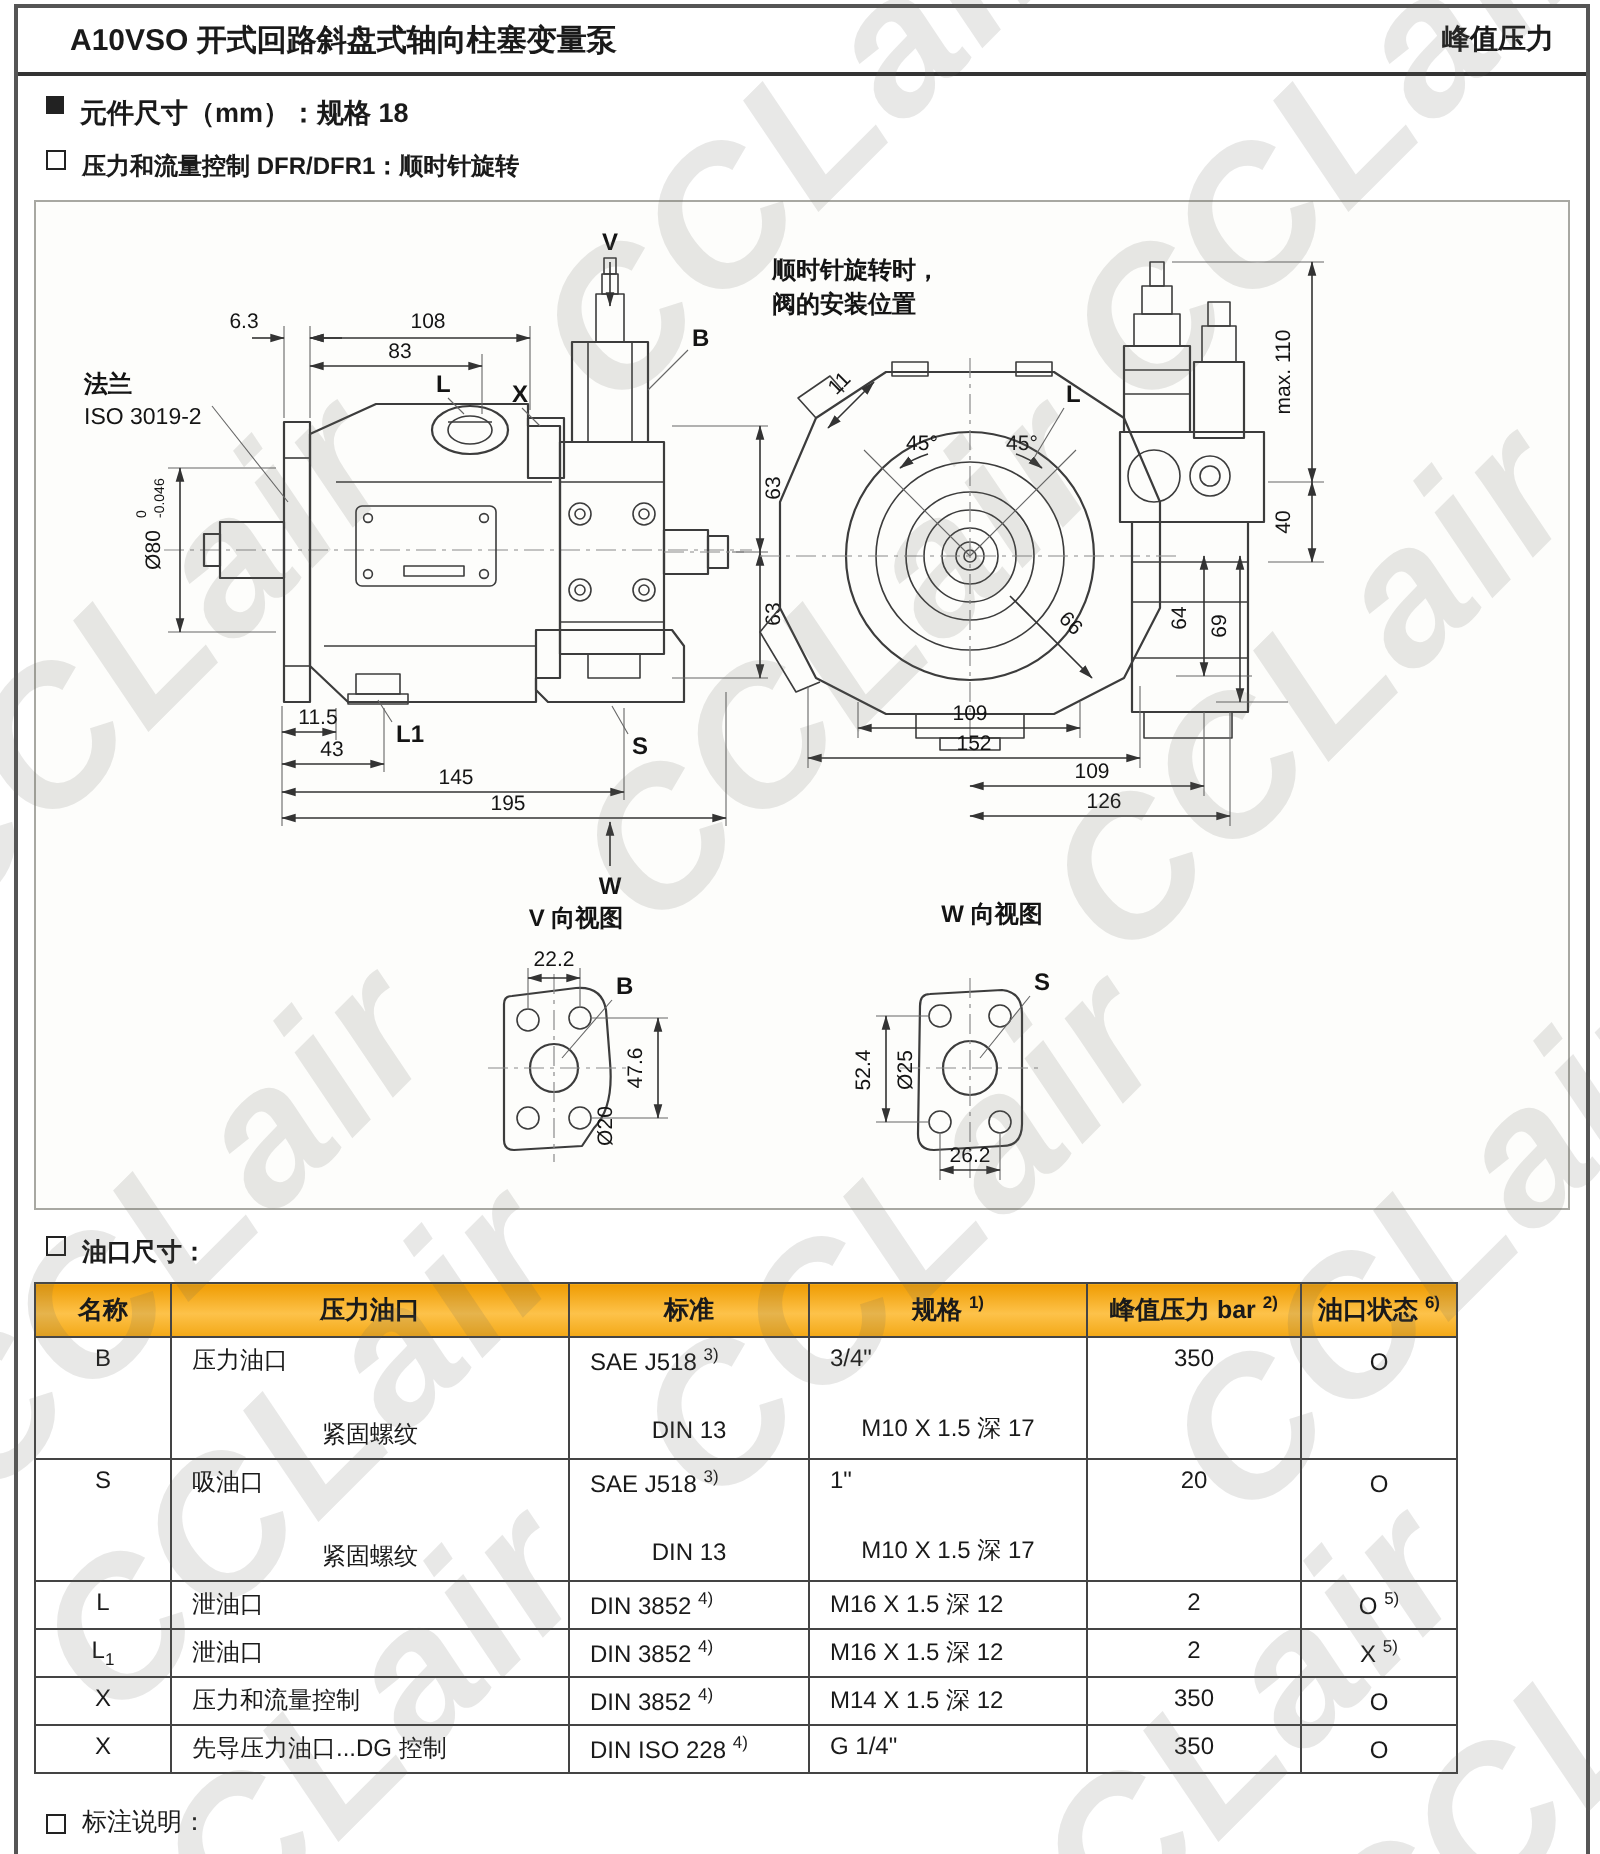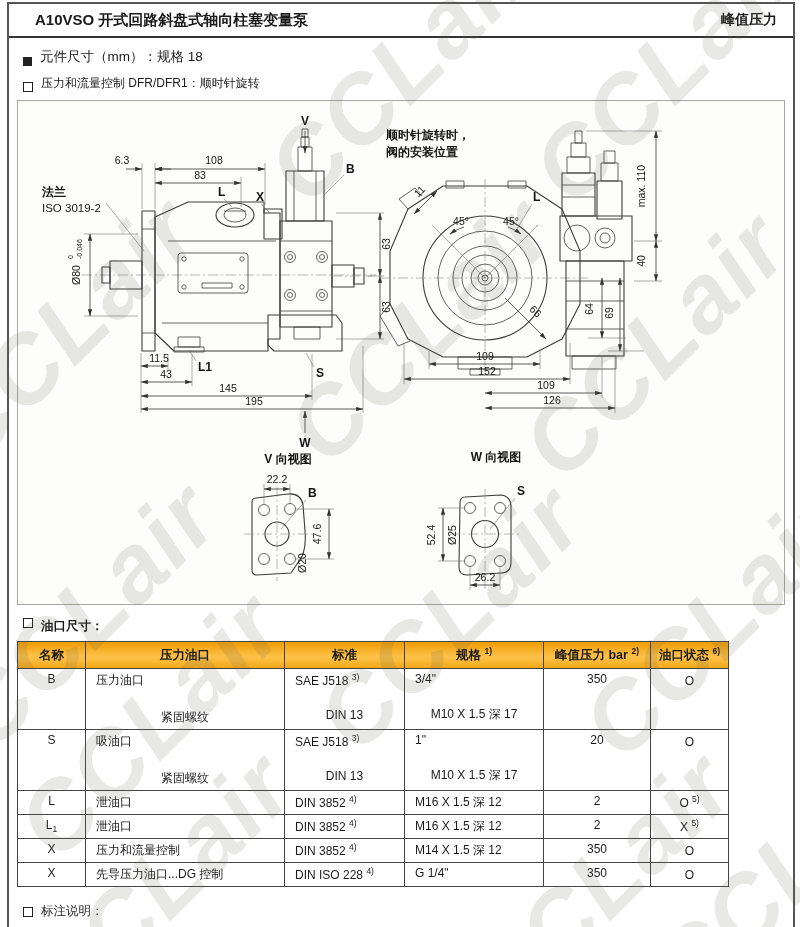--- a/index.html
+++ b/index.html
@@ -5,21 +5,21 @@
   html,body{margin:0;padding:0;}
   body{width:800px;height:927px;position:relative;background:#ffffff;overflow:hidden;
        font-family:"Liberation Sans",sans-serif;color:#1a1a1a;}
   .page{position:absolute;left:7px;top:2px;right:5px;bottom:0;border:2px solid #555;border-bottom:none;z-index:1;background:transparent;}
   
   .hdr{height:32px;display:flex;align-items:center;justify-content:space-between;
        border-bottom:2px solid #333;padding:0 16px 0 26px;}
   .hdr .t{font-size:15px;font-weight:bold;}
   .hdr .r{font-size:14px;font-weight:bold;}
   
-  .sec{display:flex;align-items:flex-end;margin:10px 0 0 14px;font-weight:normal;}
+  .sec{display:flex;align-items:flex-start;margin:10px 0 0 14px;font-weight:bold;}
   .sec1{font-size:13.5px;}
   .sec2{font-size:12px;margin-top:9px;}
   .sq{display:inline-block;width:9px;height:9px;margin-right:8px;flex:0 0 auto;}
   .sq.fill{background:#222;}
   .sq.hollow{background:#fff;border:1.6px solid #222;width:8px;height:8px;}
   
   .dbox{margin:8px 8px 0 8px;height:503px;border:1px solid #a8a8a2;background:rgba(252,252,248,0.55);position:relative;}
   .dbox svg{display:block;width:100%;height:100%;}
   
   .ol{fill:none;stroke:#3c3c3c;stroke-width:1.1;stroke-linejoin:round;}

